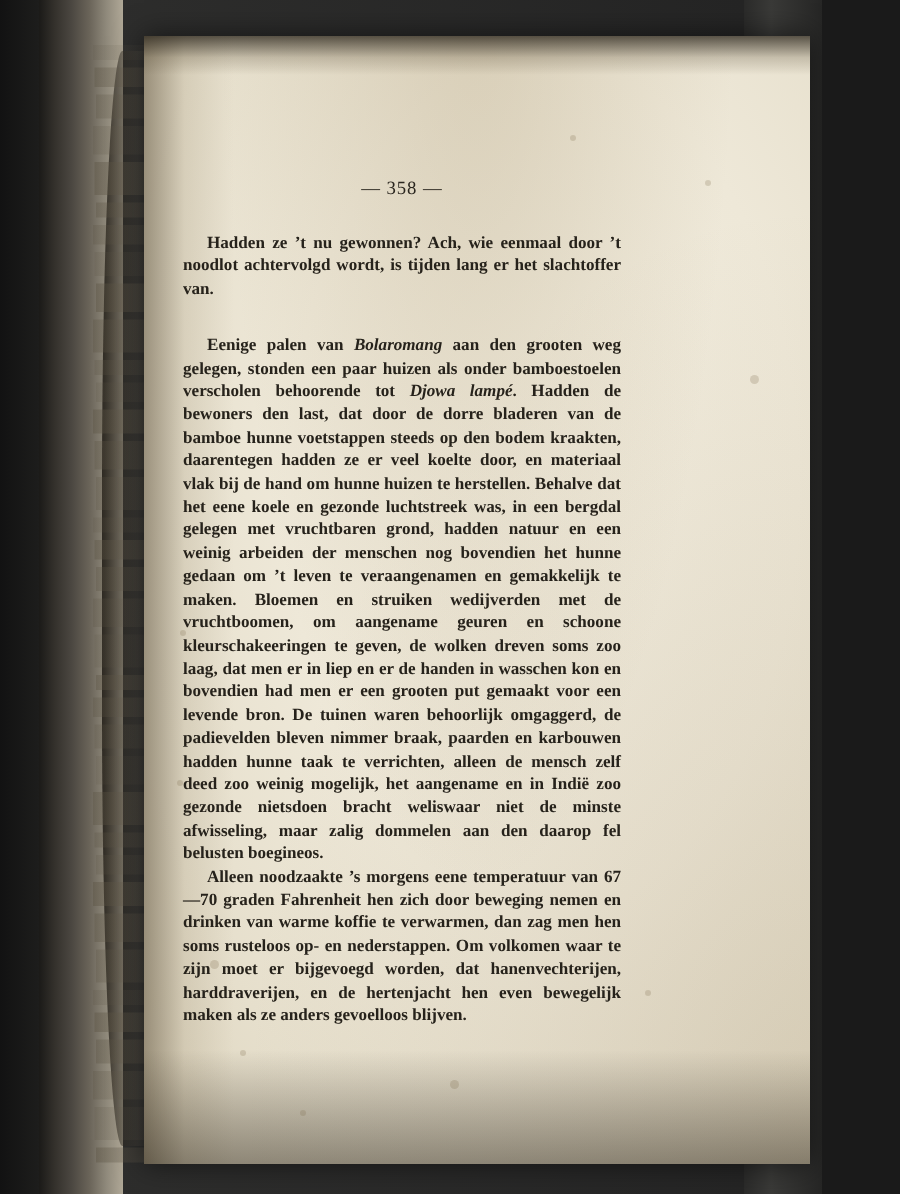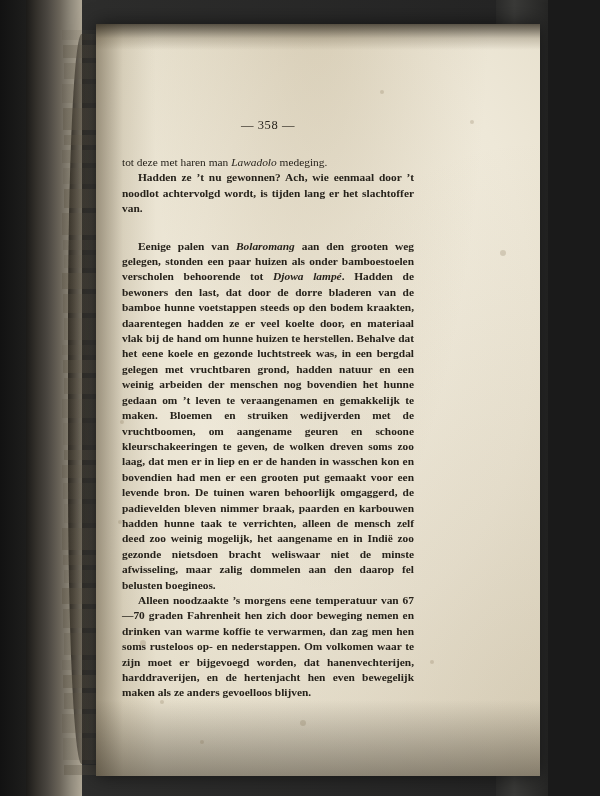--- a/index.html
+++ b/index.html
@@ -219,21 +219,20 @@
       <div class="edge" style="top: 735px; height: 10px; opacity: 0.7; left: 2px;"></div>
     </div>
 
   <div class="page-leaf"></div>
   <div class="top-edge-dark"></div>
   <div class="bottom-edge-dark"></div>
 
   <div class="textblock">
     <div class="folio">— 358 —</div>
     <div id="paras">
-        <p class="para"><span>tot  deze  met  haren  man  </span><span class="ital">Lawadolo</span><span>  medeging.</span></p>
         <p class="para indent"><span>Hadden ze ’t nu gewonnen? Ach, wie eenmaal door ’t noodlot achtervolgd wordt, is tijden lang er het slachtoffer van.</span></p>
         <div class="gap"></div>
         <p class="para indent"><span>Eenige palen van </span><span class="ital">Bolaromang</span><span> aan den grooten weg gelegen, stonden een paar huizen als onder bamboestoelen verscholen behoorende tot </span><span class="ital">Djowa lampé</span><span>. Hadden de bewoners den last, dat door de dorre bladeren van de bamboe hunne voetstappen steeds op den bodem kraakten, daarentegen hadden ze er veel koelte door, en materiaal vlak bij de hand om hunne huizen te herstellen.   Behalve dat het eene koele en gezonde luchtstreek was, in een bergdal gelegen met vruchtbaren grond, hadden natuur en een weinig arbeiden der menschen nog bovendien het hunne gedaan om ’t leven te veraangenamen en gemakkelijk te maken.   Bloemen en struiken wedijverden met de vruchtboomen, om aangename geuren en schoone kleurschakeeringen te geven, de wolken dreven soms zoo laag, dat men er in liep en er de handen in wasschen kon en bovendien had men er een grooten put gemaakt voor een levende bron.  De tuinen waren behoorlijk omgaggerd, de padievelden bleven nimmer braak, paarden en karbouwen hadden hunne taak te verrichten, alleen de mensch zelf deed zoo weinig mogelijk, het aangename en in Indië zoo gezonde nietsdoen bracht weliswaar niet de minste afwisseling, maar zalig dommelen aan den daarop fel belusten boegineos.</span></p>
         <p class="para indent"><span>Alleen noodzaakte ’s morgens eene temperatuur van 67—70 graden Fahrenheit hen zich door beweging nemen en drinken van warme koffie te verwarmen, dan zag men hen soms rusteloos op- en nederstappen.  Om volkomen waar te zijn moet er bijgevoegd worden, dat hanenvechterijen, harddraverijen, en de hertenjacht hen even bewegelijk maken als ze anders gevoelloos blijven.</span></p>
       </div>
   </div>
 
 <div class="speck" style="left: 140px; top: 640px; width: 6px; height: 6px;"></div>
     <div class="speck" style="left: 160px; top: 700px; width: 4px; height: 4px;"></div>
     <div class="speck" style="left: 470px; top: 120px; width: 4px; height: 4px;"></div>

